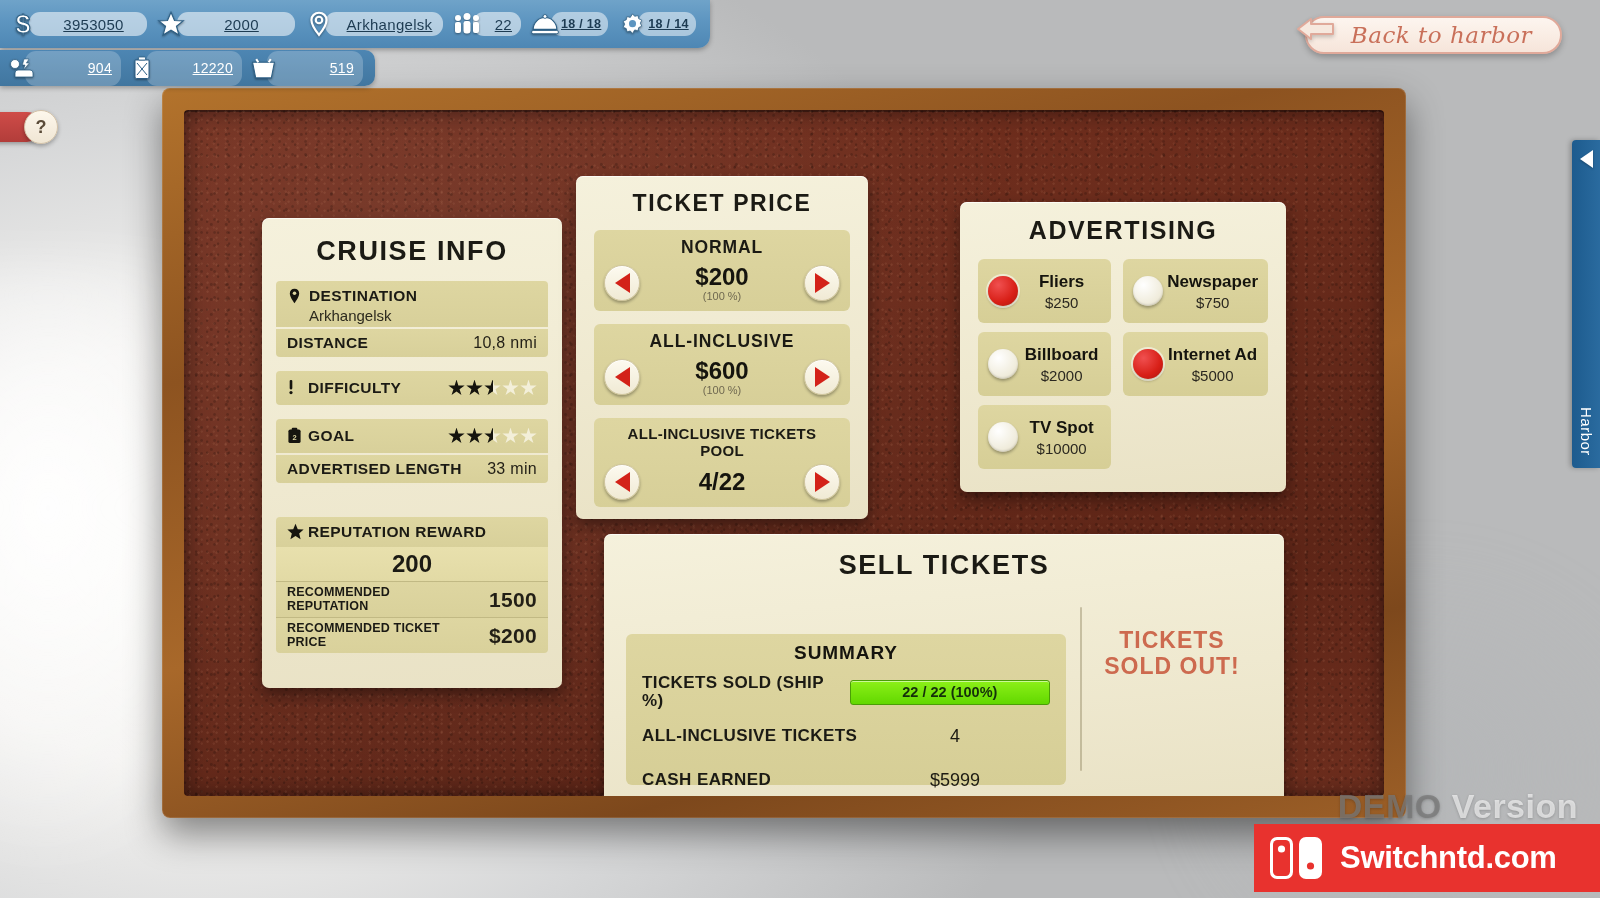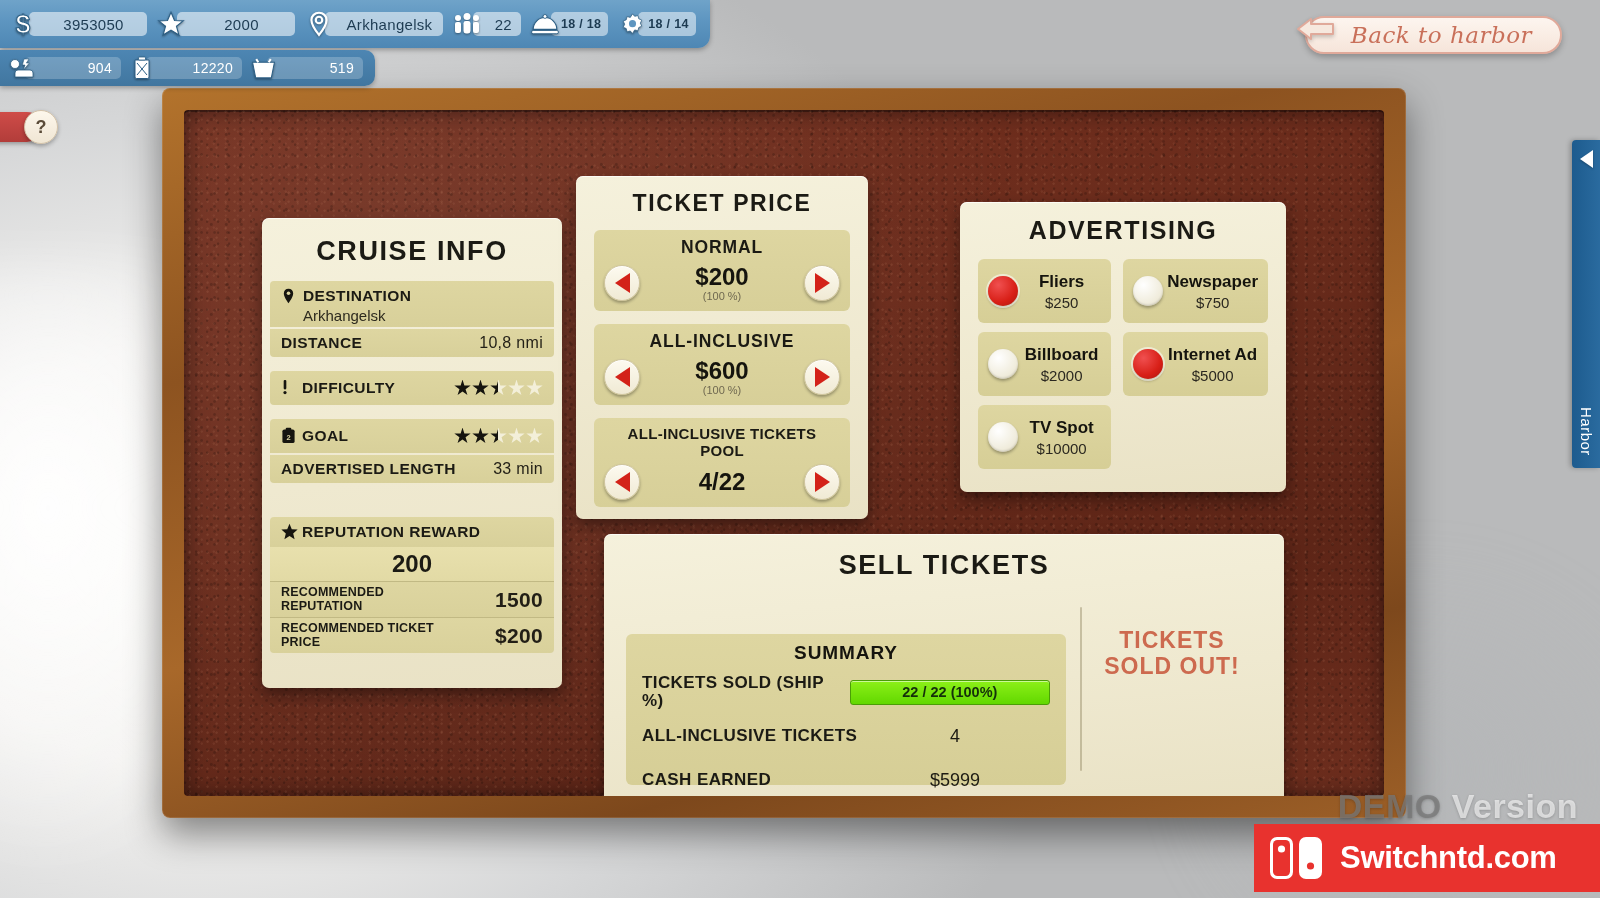--- a/index.html
+++ b/index.html
@@ -57,32 +57,33 @@
   .hud-icon {
     width: 30px; height: 30px;
     display: flex; align-items: center; justify-content: center;
     color: #ffffff;
     filter: drop-shadow(0 1px 1px rgba(0,0,0,.4));
     flex: none;
   }
   .hud-row-2 .hud-icon { width: 26px; height: 26px; }
   .hud-pill {
     background: rgba(255,255,255,.55);
-    border-radius: 5px;
+    border-radius: 11px;
     height: 24px; min-width: 62px;
     display: flex; align-items: center; justify-content: flex-end;
     padding: 0 9px 0 16px;
     margin-left: -13px;
     font-size: 15px; font-weight: 500;
     color: #1d3b52;
     letter-spacing: .3px;
+    text-decoration: underline;
   }
   .hud-row-2 .hud-pill {
     background: rgba(255,255,255,.22);
-    color: #ffffff; height: 22px; font-size: 14px;
+    color: #ffffff; height: 35px; font-size: 14px;
     min-width: 96px;
   }
   .hud-pill.wide { min-width: 118px; justify-content: center; padding-left: 20px; }
   .hud-pill.narrow { min-width: 48px; }
   .hud-pill.tiny {
     background: rgba(255,255,255,.5); min-width: 52px;
     justify-content: center; font-size: 12.5px; font-weight: bold; padding: 0 7px 0 10px;
   }
 
   
@@ -218,21 +219,21 @@
   .lbl {
     font-size: 15.5px; font-weight: bold; color: #1b1a14;
     letter-spacing: .4px; line-height: 1.08;
   }
   .val {
     margin-left: auto; font-size: 16px; color: #221f16;
     letter-spacing: .3px;
   }
 
   
-  #cruise-info { left: 78px; top: 108px; width: 300px; height: 470px; padding: 18px 8px 0; }
+  #cruise-info { left: 78px; top: 108px; width: 300px; height: 470px; padding: 18px 14px 0; }
   .ci-group { margin-top: 14px; }
   .ci-head {
     height: 46px; border-radius: 4px 4px 0 0;
     flex-direction: column; align-items: flex-start; justify-content: center;
     padding-top: 3px;
   }
   .ci-head .topline { display: flex; align-items: center; gap: 6px; }
   .ci-sub { font-size: 15px; color: #2d2a1e; margin-left: 22px; margin-top: 1px; }
   .ci-foot { height: 28px; border-radius: 0 0 4px 4px; margin-top: 2px; }
   .ci-single { height: 34px; border-radius: 4px; }

